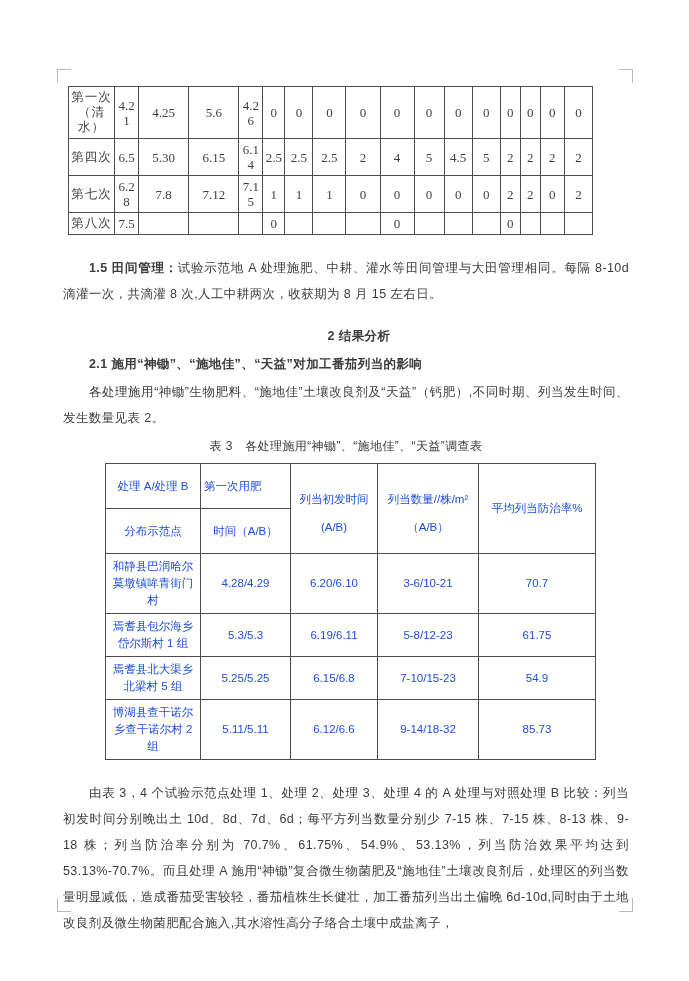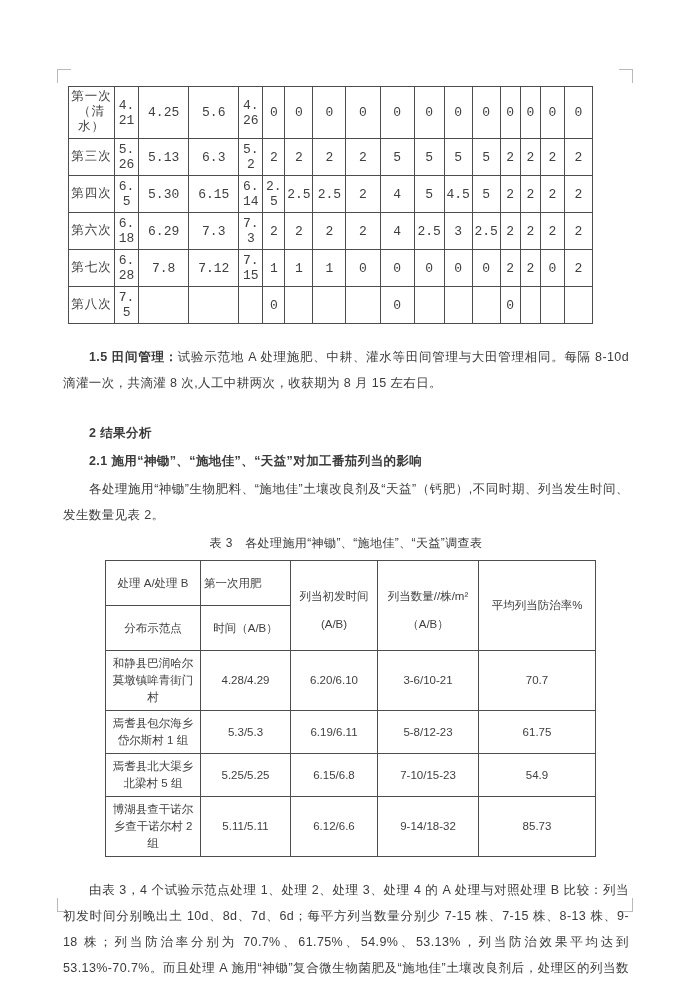--- a/index.html
+++ b/index.html
@@ -11,39 +11,39 @@
   
   .mark{position:absolute;width:13px;height:13px;}
   .mark.tl{left:57px;top:69px;border-left:1px solid #b9b9b9;border-top:1px solid #b9b9b9;}
   .mark.tr{left:619px;top:69px;border-right:1px solid #b9b9b9;border-top:1px solid #b9b9b9;}
   .mark.bl{left:57px;top:898px;border-left:1px solid #b9b9b9;border-bottom:1px solid #b9b9b9;}
   .mark.br{left:619px;top:898px;border-right:1px solid #b9b9b9;border-bottom:1px solid #b9b9b9;}
 
   table{border-collapse:collapse;}
   
   .t1{table-layout:fixed;width:525px;margin-left:5px;color:#3f3f3f;
-      font-family:Liberation Mono, monospace;}
+      font-family:Liberation Serif, serif;}
   .t1 td{border:1px solid #4d4d4d;text-align:center;vertical-align:middle;
       font-size:13px;line-height:15px;padding:3px 1px;word-break:break-all;}
   .t1 td.lbl{font-size:12.5px;letter-spacing:1px;}
 
   
   .body-text{font-size:12.5px;line-height:26px;text-align:justify;margin:0;
       letter-spacing:0.4px;}
   .indent{text-indent:26px;}
   .bold{font-weight:bold;}
   .heading{font-size:12.5px;font-weight:bold;margin:0;line-height:26px;
       text-indent:26px;letter-spacing:0.4px;}
-  .sp8{margin-top:20px;} .sp10{margin-top:24px;} .sp2{margin-top:2px;}
+  .sp8{margin-top:20px;} .sp10{margin-top:16px;text-align:center;} .sp2{margin-top:2px;}
 
   .caption{font-size:12px;text-align:center;margin:2px 0 4px 0;line-height:26px;
       letter-spacing:0.4px;}
 
   
-  .t3{table-layout:fixed;width:490px;margin-left:42px;color:#404040;}
+  .t3{table-layout:fixed;width:490px;margin-left:42px;color:#1d4ed8;}
   .t3 td{border:1px solid #4d4d4d;text-align:center;vertical-align:middle;
       font-size:11.5px;line-height:17px;padding:4px 3px;}
   .t3 .hcell{padding:5px 3px;}
   .t3 .left{text-align:left;}
   .t3 .twoline div{line-height:20px;margin-top:8px;}
   .t3 tbody td{height:34px;}
 </style>
 </head>
 <body>
 
@@ -92,39 +92,20 @@
             <td>0</td>
             <td>0</td>
             <td>0</td>
             <td>0</td>
             <td>0</td>
             <td>0</td>
             <td>0</td>
           </tr>
 
 
-          <tr>
-            <td class="lbl">第三次</td>
-          <td>5.26</td>
-            <td>5.13</td>
-            <td>6.3</td>
-            <td>5.2</td>
-            <td>2</td>
-            <td>2</td>
-            <td>2</td>
-            <td>2</td>
-            <td>5</td>
-            <td>5</td>
-            <td>5</td>
-            <td>5</td>
-            <td>2</td>
-            <td>2</td>
-            <td>2</td>
-            <td>2</td>
-          </tr>
 
           <tr>
             <td class="lbl">第四次</td>
           <td>6.5</td>
             <td>5.30</td>
             <td>6.15</td>
             <td>6.14</td>
             <td>2.5</td>
             <td>2.5</td>
             <td>2.5</td>
@@ -133,39 +114,20 @@
             <td>5</td>
             <td>4.5</td>
             <td>5</td>
             <td>2</td>
             <td>2</td>
             <td>2</td>
             <td>2</td>
           </tr>
 
 
-          <tr>
-            <td class="lbl">第六次</td>
-          <td>6.18</td>
-            <td>6.29</td>
-            <td>7.3</td>
-            <td>7.3</td>
-            <td>2</td>
-            <td>2</td>
-            <td>2</td>
-            <td>2</td>
-            <td>4</td>
-            <td>2.5</td>
-            <td>3</td>
-            <td>2.5</td>
-            <td>2</td>
-            <td>2</td>
-            <td>2</td>
-            <td>2</td>
-          </tr>
 
           <tr>
             <td class="lbl">第七次</td>
           <td>6.28</td>
             <td>7.8</td>
             <td>7.12</td>
             <td>7.15</td>
             <td>1</td>
             <td>1</td>
             <td>1</td>

